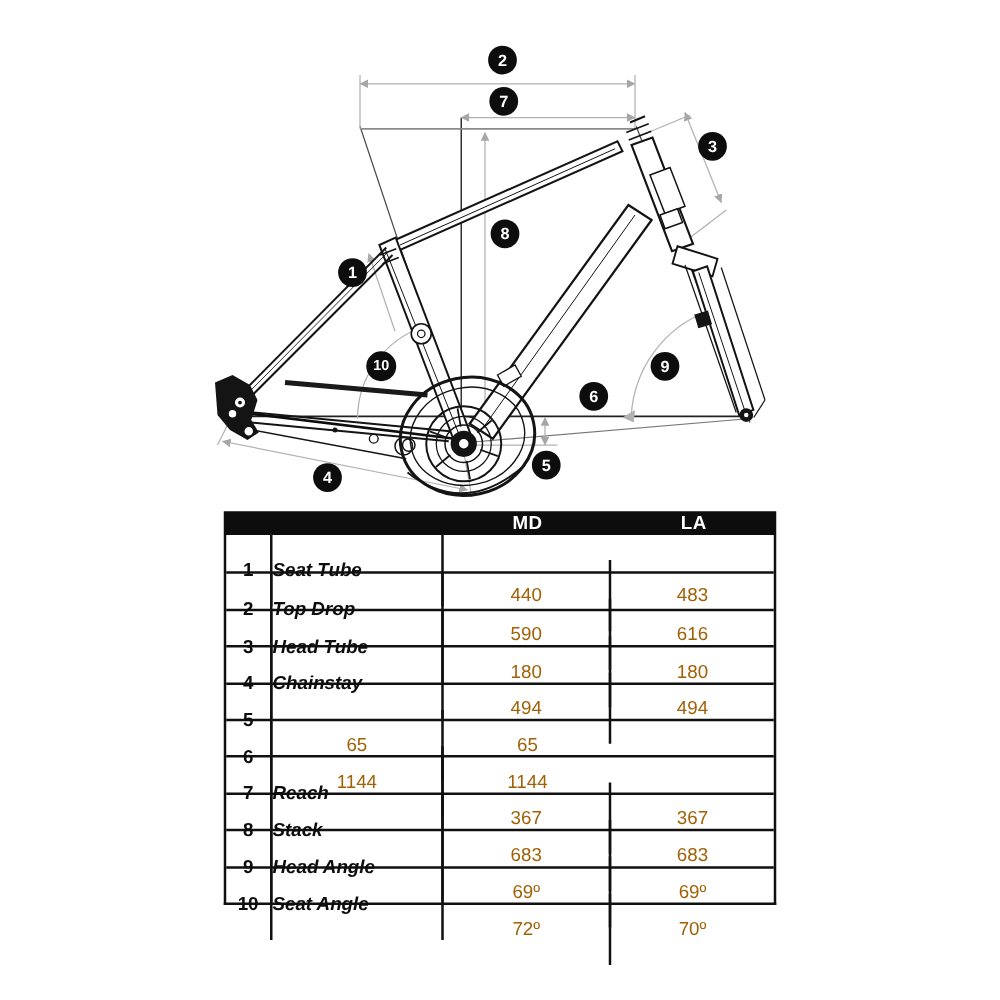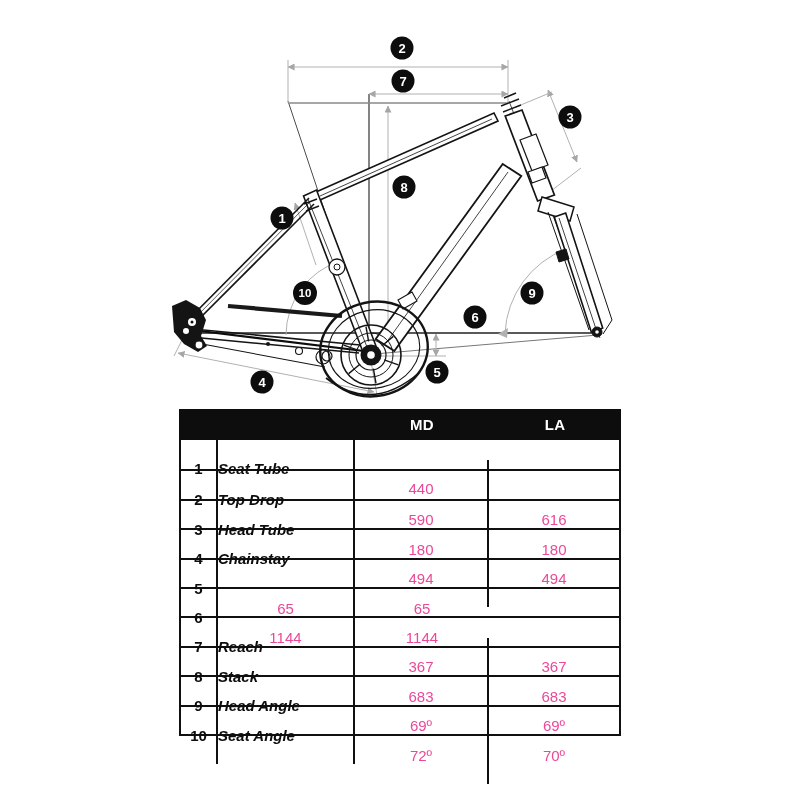--- a/index.html
+++ b/index.html
@@ -2,30 +2,30 @@
 <html><head>
 <meta charset="utf-8">
 <style>
   html,body{margin:0;padding:0;background:#ffffff;width:800px;height:800px;overflow:hidden;
     font-family:"Liberation Sans",sans-serif;}
   .stage{position:relative;width:800px;height:800px;background:#fff;}
   .diagram{position:absolute;left:0;top:0;width:800px;height:405px;}
   
   .geo-table{position:absolute;left:179px;top:409px;width:442px;}
   .geo-header{display:grid;grid-template-columns:39px 137px 134px 132px;
-    background:#0d0d0d;color:#fff;height:31px;align-items:center;}
+    background:#0d0d0d;color:#fff;height:19px;align-items:center;}
   .geo-header .hcell{text-align:center;font-weight:700;font-size:15px;letter-spacing:.3px;}
   .geo-body{border:2px solid #101010;border-top:none;box-sizing:border-box;}
   .geo-row{display:grid;grid-template-columns:37px 137px 134px 130px;height:29.4px;
     align-items:center;border-top:2px solid #101010;box-sizing:border-box;}
   .geo-row:first-child{border-top:none;}
   .cell{height:100%;display:flex;align-items:center;box-sizing:border-box;font-size:15px;}
   .cell.num{justify-content:center;font-weight:700;color:#0d0d0d;border-right:2px solid #101010;}
   .cell.label{font-weight:700;color:#0d0d0d;border-right:2px solid #101010;font-style:italic;}
-  .cell.val{justify-content:center;font-weight:400;color:#ec4899;margin-top:40px;}
+  .cell.val{justify-content:center;font-weight:400;color:#a16207;margin-top:40px;}
   .cell.val.md{border-right:2px solid #101010;}
   
   svg text.badge-t{font-family:"Liberation Sans",sans-serif;font-weight:700;fill:#ffffff;}
 </style>
 </head>
 <body>
 
 <div class="stage">
 
   <svg class="diagram" viewBox="0 0 800 405">
@@ -184,20 +184,21 @@
       <div class="hcell"></div>
       <div class="hcell"></div>
       <div class="hcell">MD</div>
       <div class="hcell">LA</div>
     </div>
     <div class="geo-body">
       <div class="geo-row">
         <div class="cell num">1</div>
         <div class="cell label">Seat Tube</div>
         <div class="cell val md">440</div>
+        <div class="cell val">483</div>
       </div>
       <div class="geo-row">
         <div class="cell num">2</div>
         <div class="cell label">Top Drop</div>
         <div class="cell val md">590</div>
         <div class="cell val">616</div>
       </div>
       <div class="geo-row">
         <div class="cell num">3</div>
         <div class="cell label">Head Tube</div>

